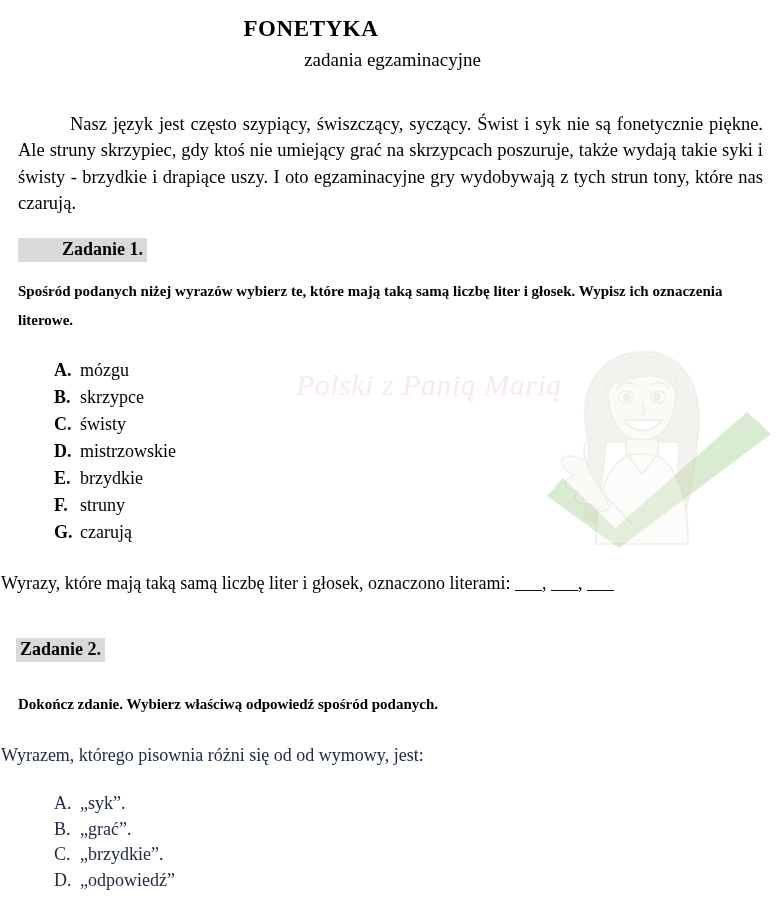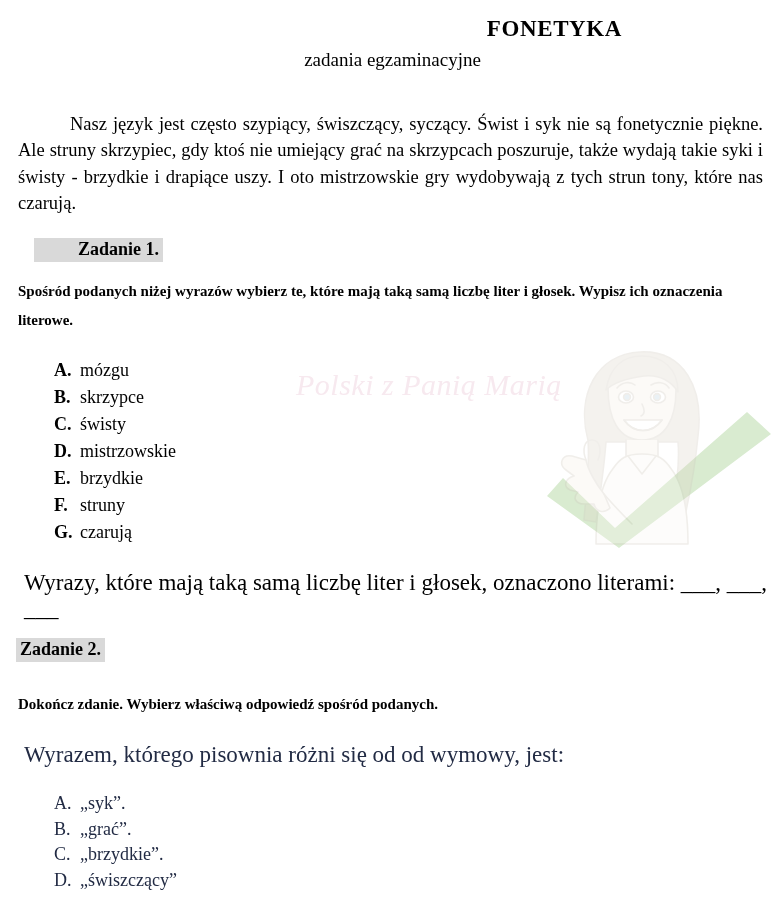--- a/index.html
+++ b/index.html
@@ -57,21 +57,21 @@
     width: 180px;
     height: 230px;
     opacity: 0.30;
   }
 
   
   .doc-title {
     position: absolute;
     left: 0; top: 16px;
     width: 622px;
-    text-align: right;
+    text-align: center;
     font-size: 23px;
     font-weight: bold;
     letter-spacing: 0.6px;
     z-index: 2;
   }
   .doc-subtitle {
     position: absolute;
     left: 2px; top: 49px;
     width: 781px;
     text-align: center;
@@ -107,21 +107,21 @@
   
   .task-label {
     position: absolute;
     font-size: 18px;
     font-weight: bold;
     background: #d9d9d9;
     padding: 1px 4px 2px 4px;
     z-index: 2;
     white-space: nowrap;
   }
-  #task1-label { left: 34px; top: 238px; padding-left: 44px; }
+  #task1-label { left: 18px; top: 238px; padding-left: 44px; }
   #task2-label { left: 16px; top: 638px; }
 
   .task-instruction {
     position: absolute;
     left: 18px;
     width: 745px;
     font-size: 15px;
     font-weight: bold;
     line-height: 29px;
     z-index: 2;
@@ -157,23 +157,23 @@
   #task1-options .option-row { color: #000000; }
   #task2-options .option-row {
     color: #222b44;
     line-height: 25.5px;
   }
   #task2-options .option-letter { font-weight: normal; }
 
   
   .answer-line {
     position: absolute;
-    left: 24px;
+    left: 1px;
     width: 745px;
-    font-size: 23px;
+    font-size: 18px;
     line-height: 26px;
     z-index: 2;
   }
   #task1-answer { top: 570px; color: #000000; }
   #task2-lead { top: 742px; color: #222b44; }
 </style>
 </head>
 <body>
 
 <div class="page">
@@ -228,21 +228,21 @@
         <path d="M34 116 C30 106 32 96 40 96 C48 96 50 106 46 116"></path>
         <path d="M52 150 C62 162 72 172 80 180"></path>
       </g>
     </svg>
   </div>
 
   <div class="doc-title">FONETYKA</div>
 
   <div class="doc-subtitle">zadania egzaminacyjne</div>
 
-  <p class="passage">Nasz język jest często szypiący, świszczący, syczący. Świst i syk nie są fonetycznie piękne. Ale struny skrzypiec, gdy ktoś nie umiejący grać na skrzypcach poszuruje, także wydają takie syki i świsty - brzydkie i drapiące uszy. I oto mistrzowskie gry wydobywają z tych strun tony, które nas czarują.</p>
+  <p class="passage">Nasz język jest często szypiący, świszczący, syczący. Świst i syk nie są fonetycznie piękne. Ale struny skrzypiec, gdy ktoś nie umiejący grać na skrzypcach poszuruje, także wydają takie syki i świsty - brzydkie i drapiące uszy. I oto egzaminacyjne gry wydobywają z tych strun tony, które nas czarują.</p>
 
 
   <div class="task-label" id="task1-label">Zadanie 1.</div>
 
   <div class="task-instruction" id="task1-instruction">Spośród podanych niżej wyrazów wybierz te, które mają taką samą liczbę liter i głosek. Wypisz ich oznaczenia literowe.</div>
 
   <ul class="option-list" id="task1-options">
     <li class="option-row">
       <span class="option-letter">A.</span>
       <span class="option-text">mózgu</span>
@@ -289,17 +289,17 @@
     <li class="option-row">
       <span class="option-letter">B.</span>
       <span class="option-text">„grać”.</span>
     </li>
     <li class="option-row">
       <span class="option-letter">C.</span>
       <span class="option-text">„brzydkie”.</span>
     </li>
     <li class="option-row">
       <span class="option-letter">D.</span>
-      <span class="option-text">„świszczący”</span>
+      <span class="option-text">„odpowiedź”</span>
     </li>
   </ul>
 
 </div>
 
 </body></html>

